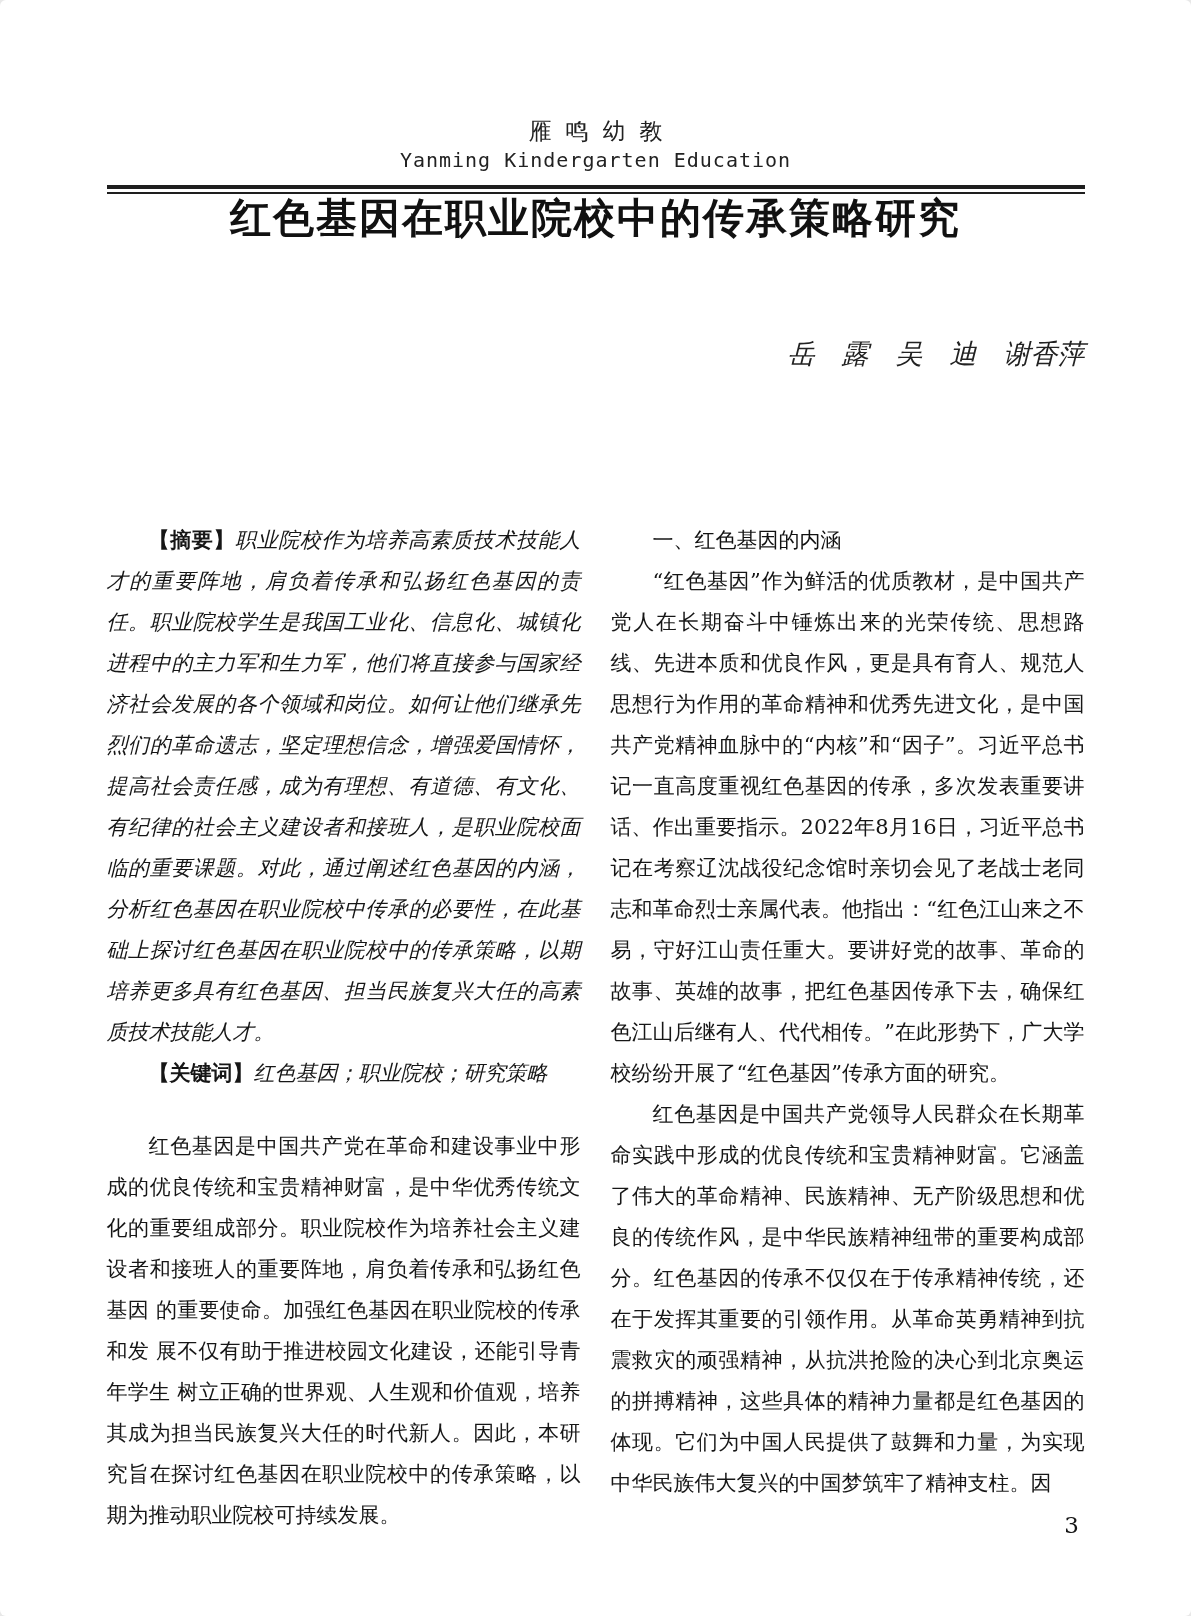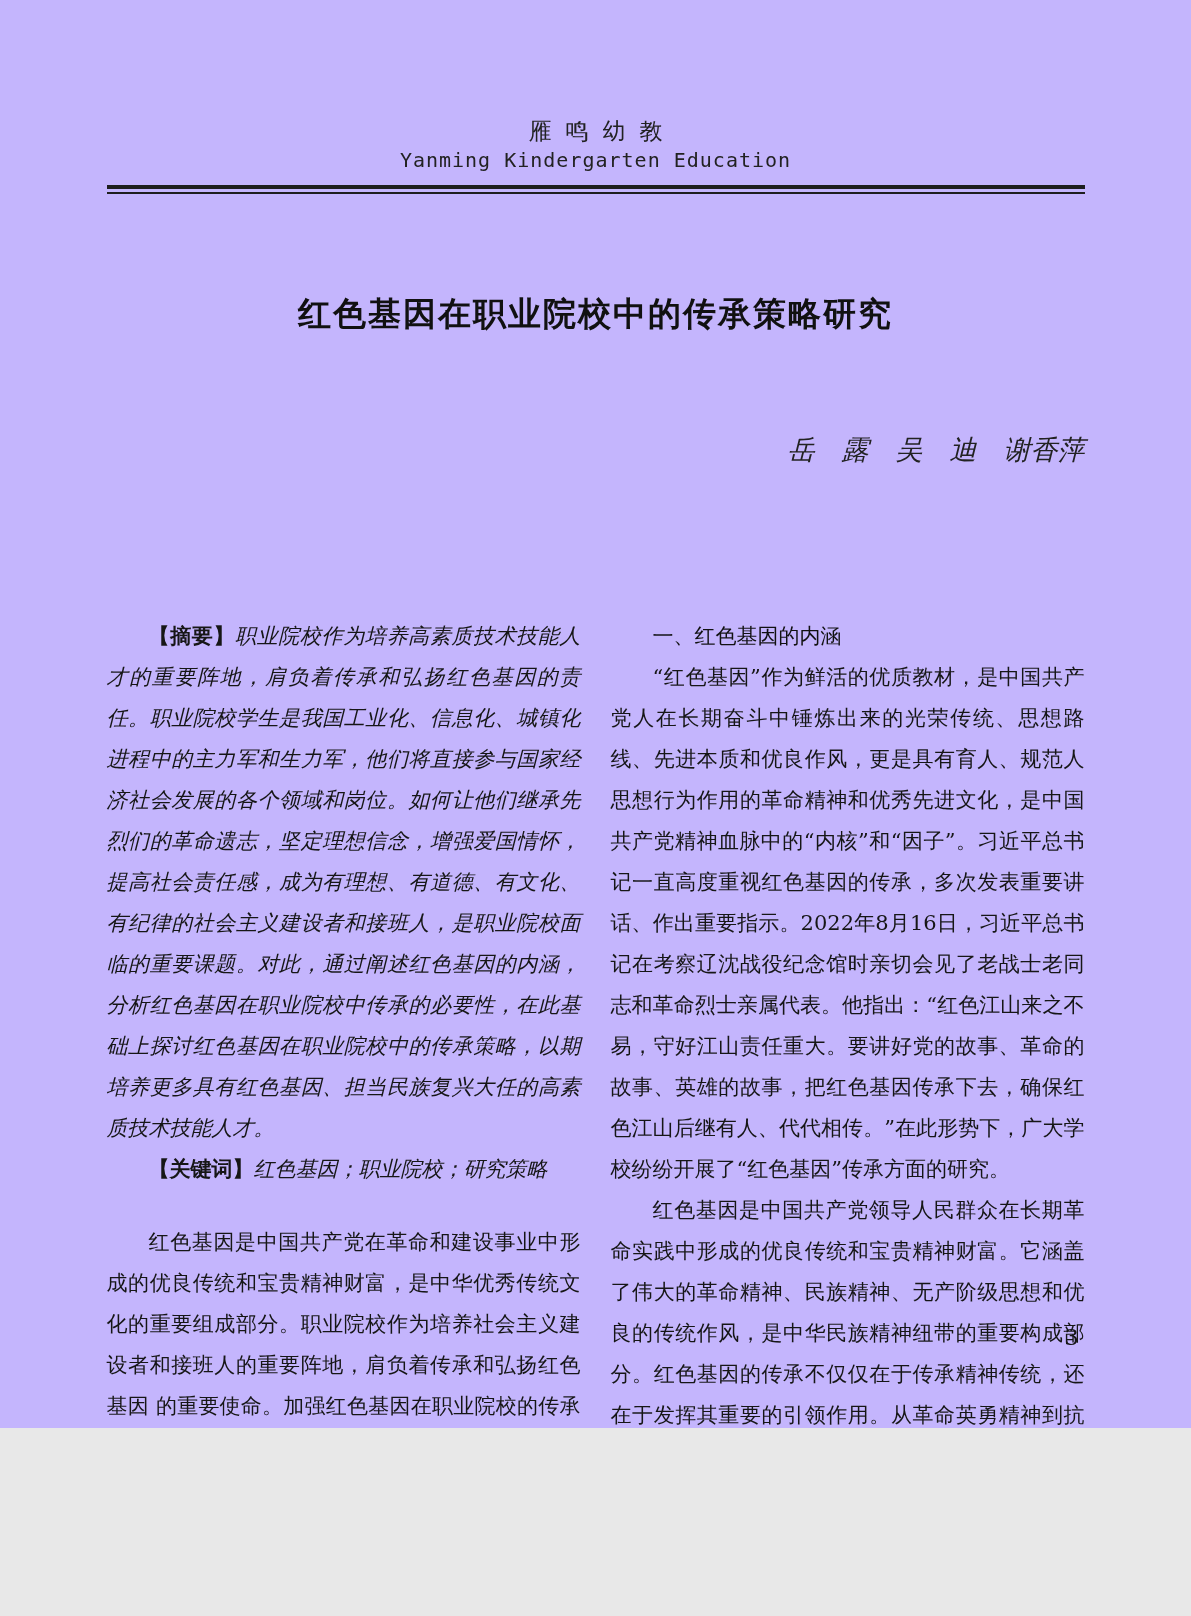--- a/index.html
+++ b/index.html
@@ -1,25 +1,26 @@
 <!DOCTYPE html>
 <html><head>
 <meta charset="utf-8">
 <style>
   * { margin: 0; padding: 0; box-sizing: border-box; }
   html, body { background: #e8e8e8; }
   .page {
     position: relative;
     width: 1191px;
-    height: 1428px;
+    height: 1616px;
     margin: 0 auto;
-    background: #c4b5fd;
+    background: #ffffff;
     color: #1c1c1c;
     font-family: "DejaVu Serif", "Liberation Serif", serif;
     overflow: hidden;
+    border-radius: 6px;
   }
   .content {
     width: 978px;
     margin: 0 auto;
   }
   
   .journal-header {
     padding-top: 116px;
     text-align: center;
   }
@@ -38,23 +39,22 @@
     font-family: "DejaVu Sans Mono", "Liberation Mono", monospace;
   }
   .header-rule {
     margin-top: 13px;
     height: 9px;
     border-top: 4px solid #1e1e1e;
     border-bottom: 2px solid #1e1e1e;
   }
   
   .article-title {
-    margin-top: 96px;
     text-align: center;
-    font-size: 33px;
+    font-size: 41px;
     line-height: 48px;
     font-weight: 700;
     letter-spacing: 2px;
     color: #111;
   }
   .authors-line {
     margin-top: 96px;
     text-align: right;
     font-size: 27px;
     line-height: 32px;

